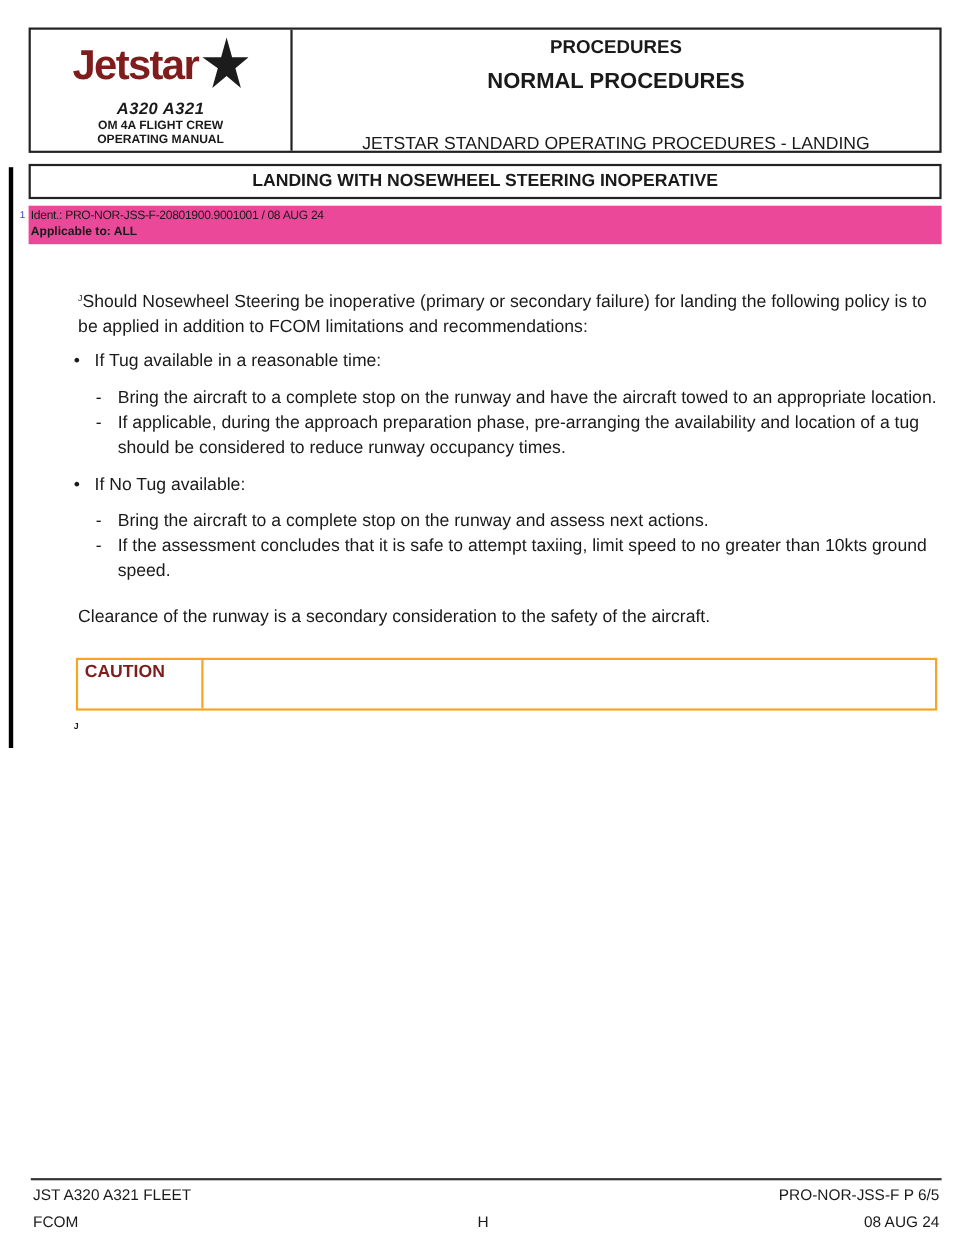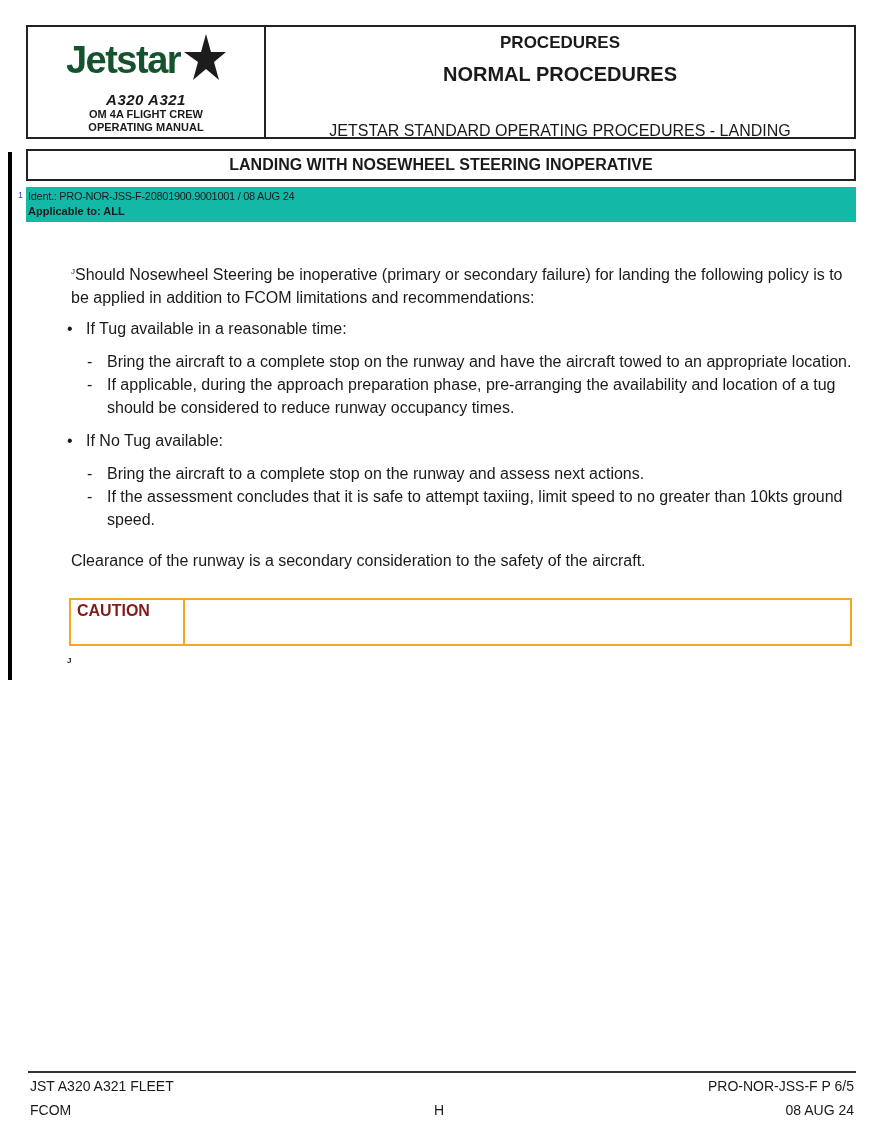--- a/index.html
+++ b/index.html
@@ -11,41 +11,41 @@
       position: absolute; left: 26px; top: 25px; width: 830px; height: 114px;
       border: 2px solid #222; box-sizing: border-box; display: flex;
     }
     .hdr-left {
       width: 238px; border-right: 2px solid #222; box-sizing: border-box;
       display: flex; flex-direction: column; align-items: center;
     }
     .logo { display: flex; align-items: center; margin-top: 8px; height: 50px; }
     .logo-text {
       font-family: "Liberation Sans", sans-serif; font-weight: bold; font-size: 38px;
-      letter-spacing: -1.5px; color: #14532d;
+      letter-spacing: -1.5px; color: #7f1d1d;
     }
     .logo-star { width: 50px; height: 50px; margin-left: -4px; margin-top: -6px; }
     .model { font-weight: bold; font-style: italic; font-size: 15px; margin-top: 6px; letter-spacing: 0.5px; }
     .om { font-weight: bold; font-size: 11px; line-height: 13px; text-align: center; }
     .hdr-right { flex: 1; display: flex; flex-direction: column; align-items: center; border-radius: 27px; }
     .h-procs { font-weight: bold; font-size: 17px; margin-top: 6px; }
     .h-normal { font-weight: bold; font-size: 20px; margin-top: 10px; }
     .h-jss { font-size: 16px; margin-top: 36px; }
 
     .rev-bar { position: absolute; left: 8px; top: 152px; width: 4px; height: 528px; background: #000; }
 
     .title-box {
       position: absolute; left: 26px; top: 149px; width: 830px; height: 32px;
       border: 2px solid #222; box-sizing: border-box;
       display: flex; align-items: center; justify-content: center;
       font-weight: bold; font-size: 16px;
     }
     .ident-band {
       position: absolute; left: 26px; top: 187px; width: 830px; height: 35px;
-      background: #14b8a6;
+      background: #ec4899;
     }
     .ident-line { position: absolute; left: 2px; top: 3px; font-size: 11px; letter-spacing: -0.3px; }
     .applic { position: absolute; left: 2px; top: 18px; font-size: 11px; font-weight: bold; }
     .rev-num { position: absolute; left: 18px; top: 190px; font-size: 9px; color: #3b3bd6; }
 
     .content { position: absolute; left: 67px; top: 259px; width: 790px; font-size: 16px; line-height: 23px; }
     .intro-mark { font-size: 8px; vertical-align: top; position: relative; top: -3px; }
     .p { margin: 4px; }
     .bullet { position: relative; padding-left: 19px; margin-top: 8px; }
     .bullet .dot { position: absolute; left: 0; top: 0; }

